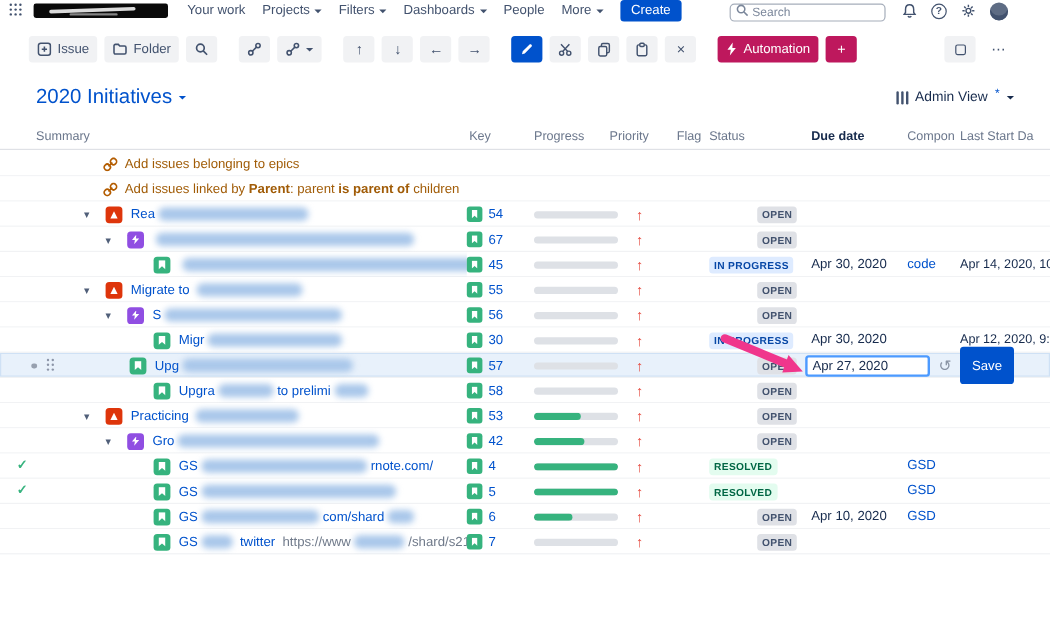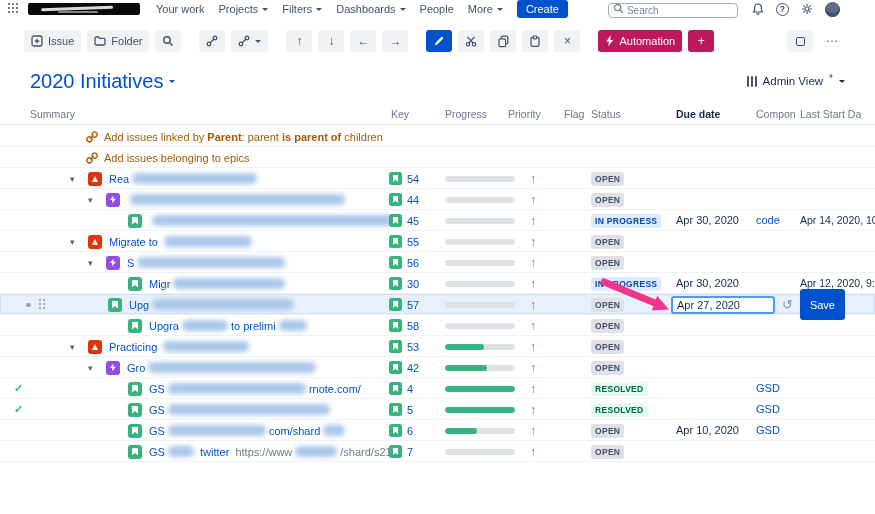--- a/index.html
+++ b/index.html
@@ -34,21 +34,21 @@
   .tb.active { background:#0052CC; color:#fff; }
   .tb.dark { background:#be185d; color:#fff; }
   .tb.plain { background:transparent; }
   .tb .glyph { font-size:12px; line-height:1; }
   .sp { width:12px; flex:none; }
   .tb-right { margin-left:auto; display:flex; }
   .sq { width:9px; height:9px; border:1.4px solid #42526E; border-radius:2px; display:inline-block; }
 
   
   .viewbar { position:absolute; top:62px; left:0; right:0; height:38px; display:flex; align-items:center; padding:0 30px; }
-  .title { color:#0052CC; font-size:20px; display:flex; align-items:center; gap:6px; cursor:pointer; }
+  .title { color:#0052CC; font-size:17px; display:flex; align-items:center; gap:6px; cursor:pointer; }
   .viewsel { margin-left:auto; display:flex; align-items:center; gap:6px; font-size:11.5px; color:#172B4D; cursor:pointer; }
   .bars { display:flex; gap:2px; }
   .bars i { width:2px; height:11px; background:#42526E; border-radius:1px; }
   .star { color:#0052CC; font-size:10px; position:relative; top:-3px; }
 
   
   .thead { position:absolute; top:104px; left:0; right:0; height:21px; border-bottom:1px solid #DFE1E6; font-size:10.5px; color:#6B778C; overflow:hidden; }
   .th { position:absolute; top:4px; white-space:nowrap; }
   .th.emph { color:#172B4D; font-weight:bold; }
   .rows { position:absolute; top:126px; left:0; right:0; }
@@ -81,21 +81,21 @@
   .kic i { width:5px; height:7px; background:#fff; clip-path:polygon(0 0,100% 0,100% 100%,50% 68%,0 100%); }
   .c-key span { color:#0052CC; font-size:11px; cursor:pointer; }
 
   .c-prog { position:absolute; left:445px; top:7.5px; width:70px; height:6px; border-radius:3px; background:#DEE1E6; overflow:hidden; }
   .c-prog .fill { height:100%; border-radius:3px; background:#36B37E; }
 
   .c-pri { position:absolute; left:530px; top:0; height:21px; display:flex; align-items:center; color:#E5483D; font-weight:bold; font-size:12px; }
 
   .c-status { position:absolute; left:591px; top:0; height:21px; display:flex; align-items:center; }
   .badge { font-size:8.5px; font-weight:bold; letter-spacing:.3px; padding:2px 4px; border-radius:3px; white-space:nowrap; }
-  .st-open { background:#DFE1E6; color:#42526E; }
+  .st-open { background:#DFE1E6; color:#42526E;margin-left:40px; }
   .st-prog { background:#DEEBFF; color:#0747A6; }
   .st-res  { background:#E3FCEF; color:#006644; }
 
   .c-due  { position:absolute; left:676px; top:0; height:21px; line-height:21px; font-size:11px; color:#172B4D; white-space:nowrap; }
   .c-comp { position:absolute; left:756px; top:0; height:21px; line-height:21px; font-size:11px; color:#0052CC; cursor:pointer; white-space:nowrap; }
   .c-last { position:absolute; left:800px; right:0; top:0; height:21px; line-height:21px; font-size:10.5px; color:#172B4D; white-space:nowrap; overflow:hidden; }
 
   .editwrap { position:absolute; left:671px; top:1px; height:19px; display:flex; align-items:center; gap:7px; z-index:2; }
   .date-input { width:104px; height:18px; border:2px solid #4C9AFF; border-radius:3px; font-size:11px; padding:0 4px; color:#172B4D; outline:none; background:#fff; font-family:inherit; }
   .undo { color:#8993A4; font-size:13px; cursor:pointer; line-height:1; }
@@ -300,37 +300,37 @@
   <div class="rows" id="rows">
       <div class="row">
         <div class="c-sum gen" style="padding-left: 86px;">
           <span class="link-ic">
             <svg width="12" height="12" viewBox="0 0 12 12">
               <path d="M4.4 7.6 L7.6 4.4" stroke="#B35C00" stroke-width="1.4"></path>
               <rect x="0.9" y="5.9" width="5" height="5" rx="2.3" transform="rotate(-45 3.4 8.4)" fill="none" stroke="#B35C00" stroke-width="1.4"></rect>
               <rect x="6.1" y="1.1" width="5" height="5" rx="2.3" transform="rotate(-45 8.6 3.6)" fill="none" stroke="#B35C00" stroke-width="1.4"></rect>
             </svg>
           </span>
-          <span class="seg">Add issues linked by </span>
-          <span class="seg b">Parent</span>
-          <span class="seg">: parent </span>
-          <span class="seg b">is parent of</span>
-          <span class="seg"> children</span>
+          <span class="seg">Add issues belonging to epics</span>
         </div>
       </div>
       <div class="row">
         <div class="c-sum gen" style="padding-left: 86px;">
           <span class="link-ic">
             <svg width="12" height="12" viewBox="0 0 12 12">
               <path d="M4.4 7.6 L7.6 4.4" stroke="#B35C00" stroke-width="1.4"></path>
               <rect x="0.9" y="5.9" width="5" height="5" rx="2.3" transform="rotate(-45 3.4 8.4)" fill="none" stroke="#B35C00" stroke-width="1.4"></rect>
               <rect x="6.1" y="1.1" width="5" height="5" rx="2.3" transform="rotate(-45 8.6 3.6)" fill="none" stroke="#B35C00" stroke-width="1.4"></rect>
             </svg>
           </span>
-          <span class="seg">Add issues belonging to epics</span>
+          <span class="seg">Add issues linked by </span>
+          <span class="seg b">Parent</span>
+          <span class="seg">: parent </span>
+          <span class="seg b">is parent of</span>
+          <span class="seg"> children</span>
         </div>
       </div>
       <div class="row">
         <div class="c-sum" style="padding-left: 70px;">
           <span class="expander">▾</span>
           <span class="tic init">
             <i></i>
           </span>
           <span class="seg">Rea</span>
           <span class="blur" style="width: 125px;"></span>
@@ -352,21 +352,21 @@
           <span class="expander">▾</span>
           <span class="tic epic">
             <i></i>
           </span>
           <span class="blur" style="width: 215px;"></span>
         </div>
         <div class="c-key">
           <span class="kic">
             <i></i>
           </span>
-          <span>44</span>
+          <span>67</span>
         </div>
         <div class="c-prog"></div>
         <span class="c-pri">↑</span>
         <div class="c-status">
           <span class="badge st-open">OPEN</span>
         </div>
       </div>
       <div class="row">
         <div class="c-sum" style="padding-left: 128px;">
           <span class="tic story">

